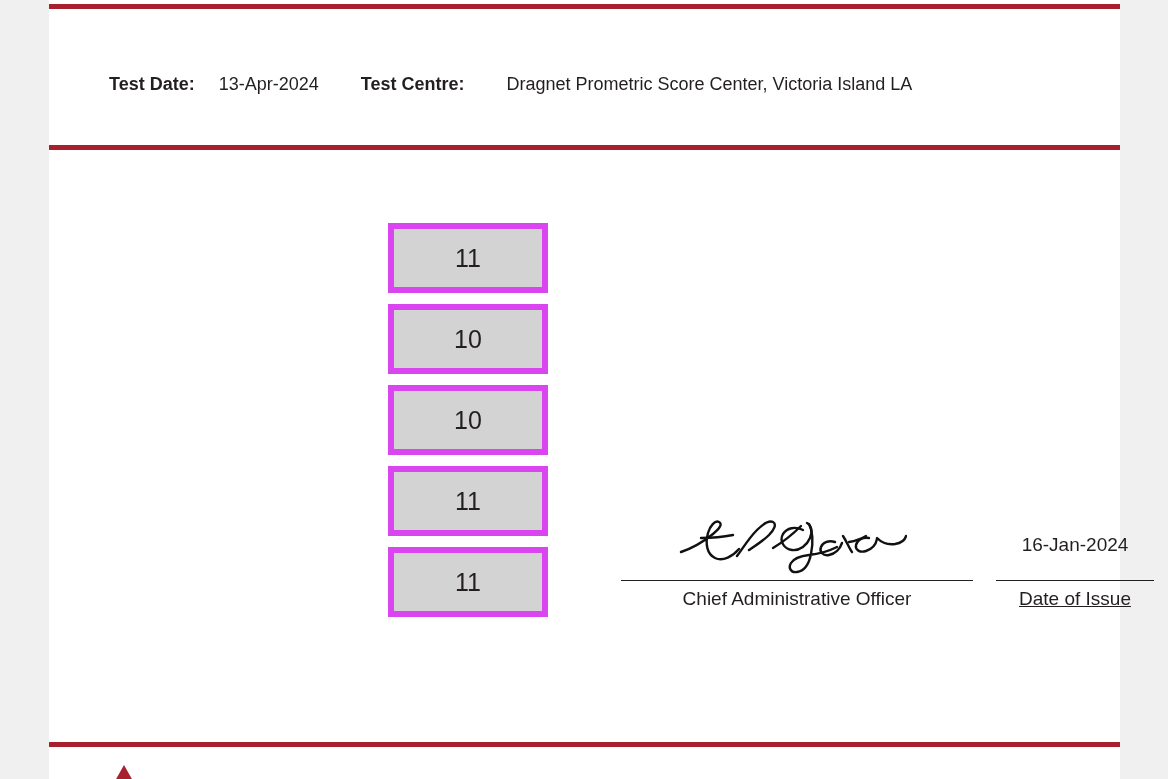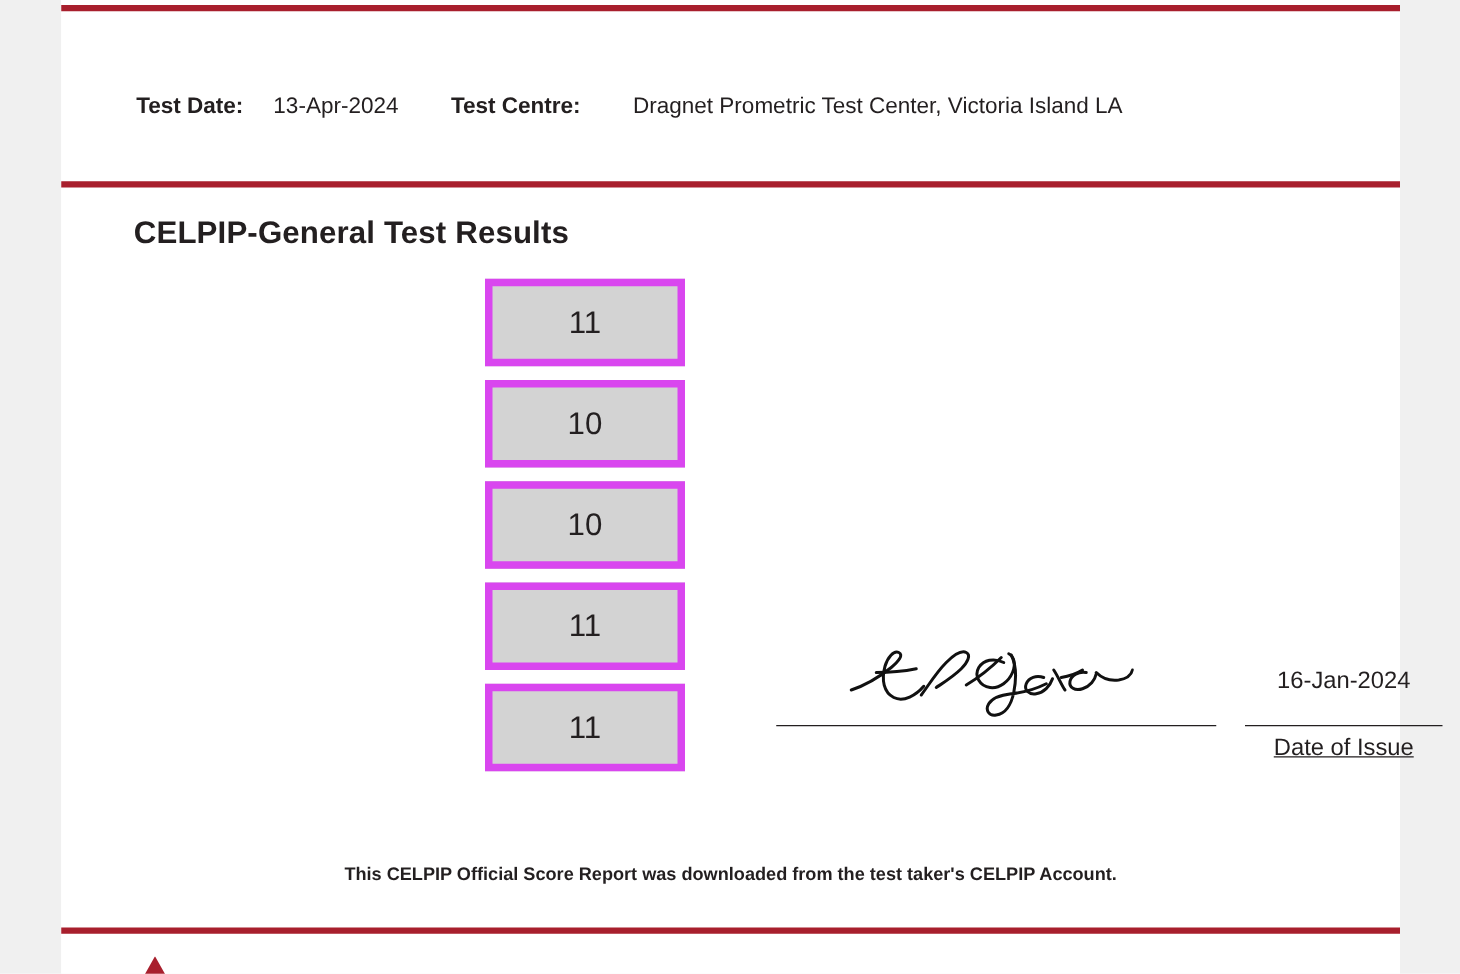--- a/index.html
+++ b/index.html
@@ -204,26 +204,25 @@
     <div class="rule rule-top"></div>
 
 
     <div class="info-row">
       <span class="info-label">Test Date:</span>
       <span class="gap-md"></span>
       <span class="info-value">13-Apr-2024</span>
       <span class="gap-lg"></span>
       <span class="info-label">Test Centre:</span>
       <span class="gap-lg"></span>
-      <span class="info-value">Dragnet Prometric Test Center, Victoria Island LA</span>
+      <span class="info-value">Dragnet Prometric Score Center, Victoria Island LA</span>
     </div>
 
     <div class="rule rule-mid"></div>
 
-    <div class="section-title" id="results-title">CELPIP-General Test Results</div>
 
     <div class="scores">
 
       <div class="score-row">
 
         <div class="score-box">
           <span class="score-value">11</span>
         </div>
       </div>
 
@@ -271,28 +270,28 @@
             <path d="M158,34 C152,32 146,34 144,39 C142,44 146,48 152,47 C158,46 163,41 165,35"></path>
             <path d="M166,28 C170,34 172,40 175,44"></path>
             <path d="M172,34 C178,33 184,31 189,28"></path>
             <path d="M192,30 C186,29 180,32 179,37 C178,42 183,45 189,43 C195,41 199,36 200,31"></path>
             <path d="M200,30 C204,34 210,37 218,36 C224,35 228,32 229,28"></path>
           </g>
         </svg>
       </div>
 
       <div class="sig-line" id="sig-line-officer"></div>
+      <div class="sig-caption" id="caption-officer">Chief Administrative Officer</div>
 
       <div id="date-of-issue-value">16-Jan-2024</div>
       <div class="sig-line" id="sig-line-date"></div>
       <div class="sig-caption" id="caption-date">Date of Issue</div>
 
     </div>
 
-    <div class="footnote">This CELPIP Official Score Report was downloaded from the test taker's CELPIP Account.</div>
 
     <div class="rule rule-bottom"></div>
 
     <div class="bottom-mark">
       <svg viewBox="0 0 22 18" width="22" height="18" aria-hidden="true">
         <path d="M11 0 L20 16 L2 16 Z" fill="#a81f2d"></path>
       </svg>
     </div>
 
   </div>

